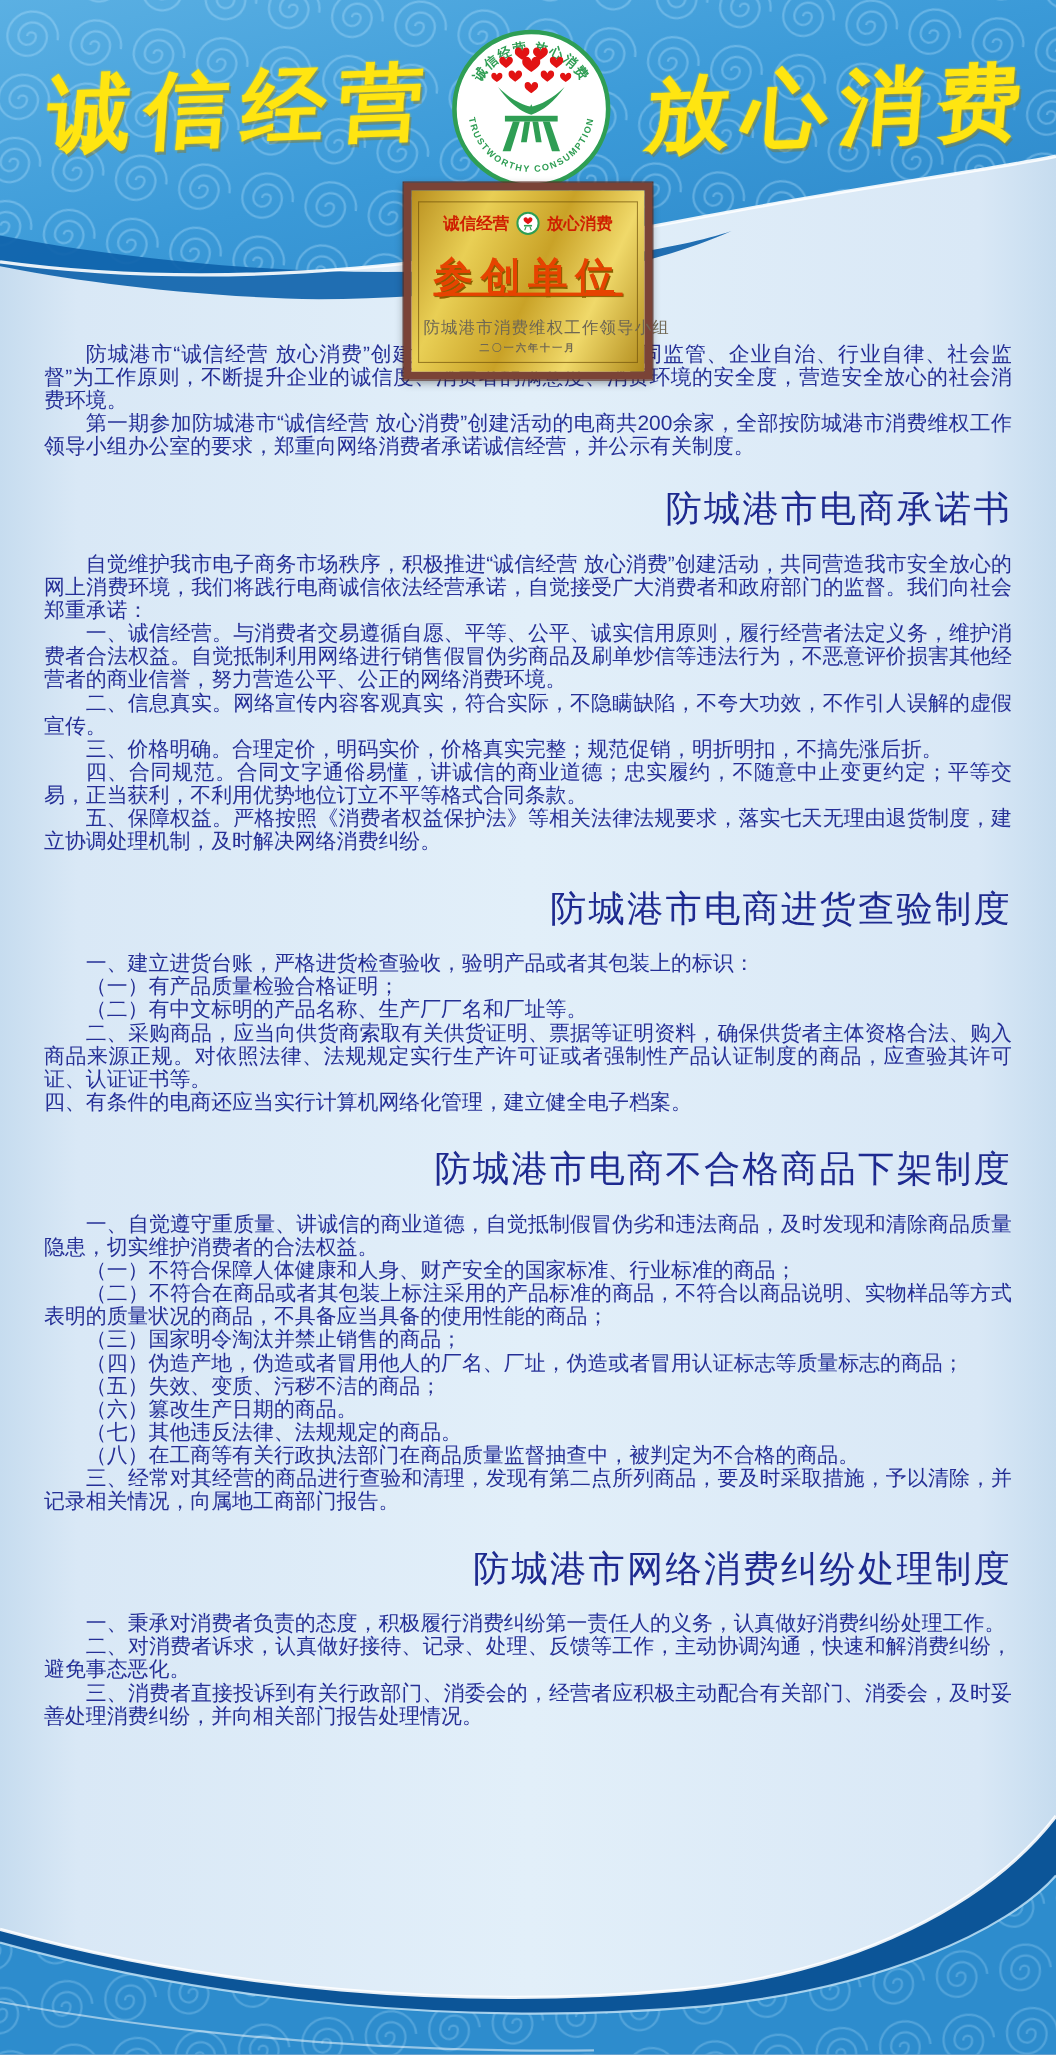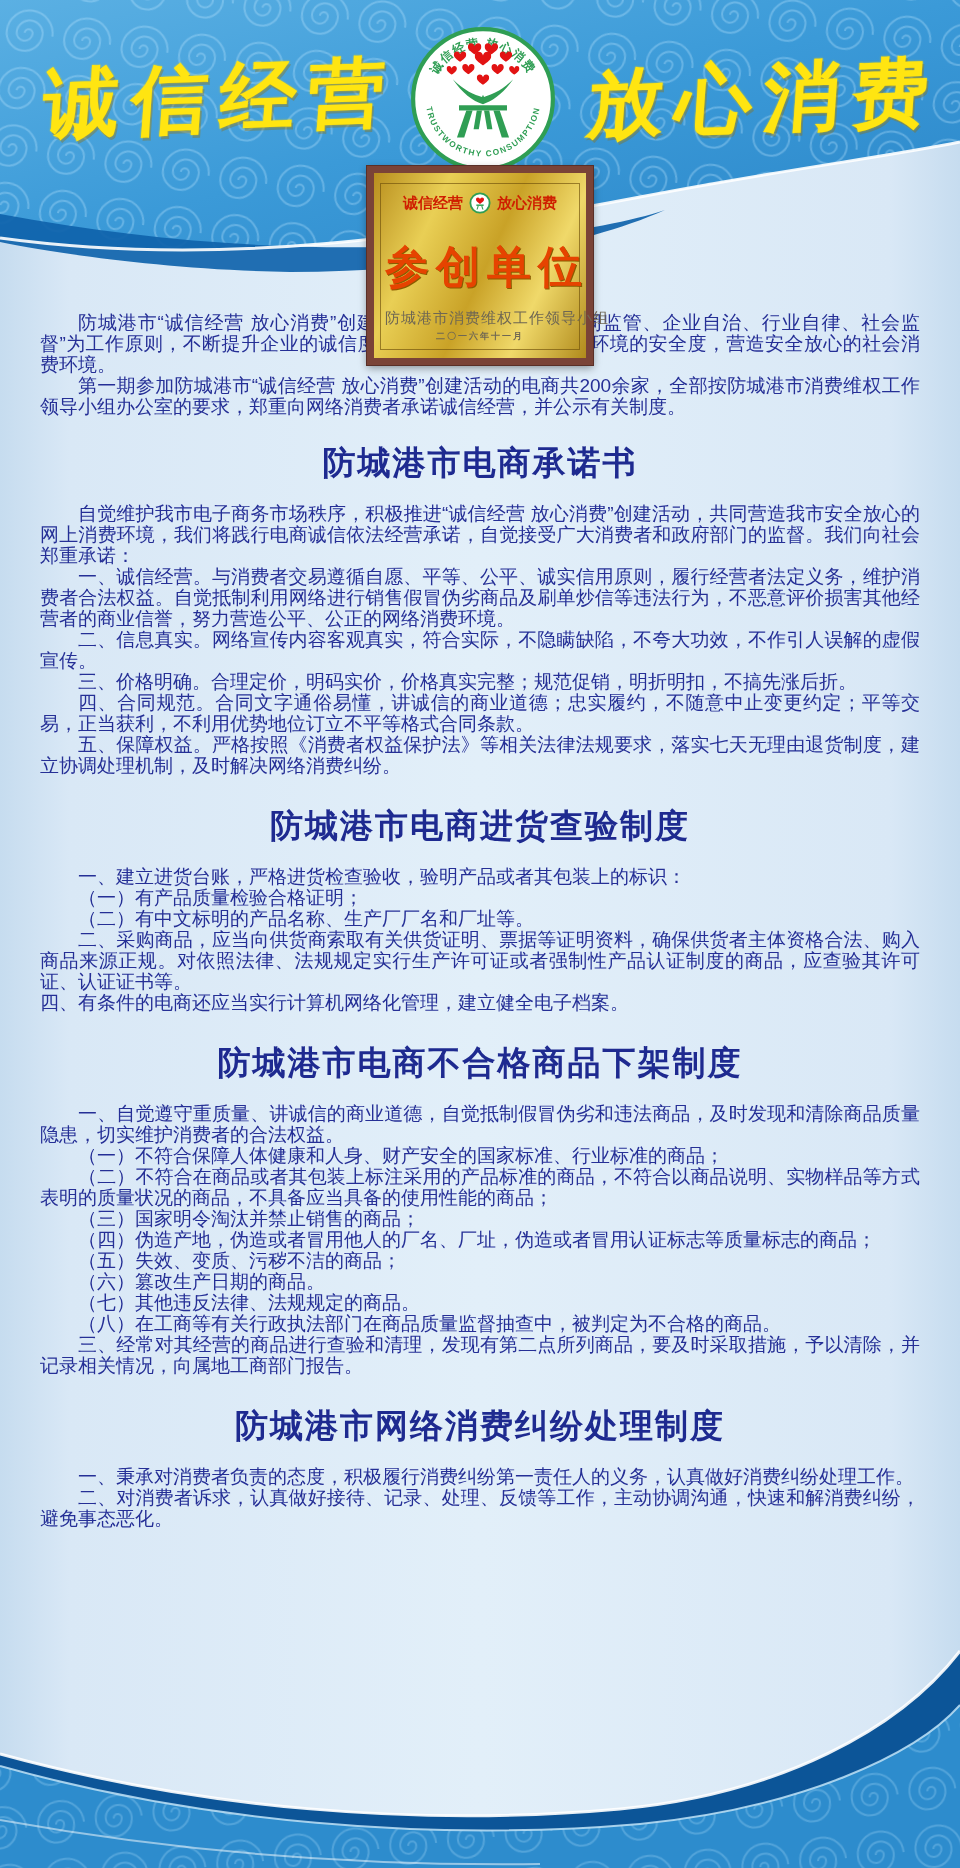--- a/index.html
+++ b/index.html
@@ -26,34 +26,34 @@
   .plaque{
     position:absolute;left:50%;top:166px;transform:translateX(-50%);z-index:5;
     width:200px;border:7px solid #7a4337;outline:1px solid #5a2f27;
     box-shadow:0 3px 8px rgba(0,0,0,.4);
     background:linear-gradient(115deg,#b88e1e 0%,#e9cf55 26%,#c9a227 52%,#f0d96a 74%,#b08a1c 100%);
     padding:10px 6px 8px;text-align:center;
   }
   .plaque-inner{border:1px solid rgba(110,80,10,.65);padding:8px 4px 6px;}
   .plaque-top{display:flex;align-items:center;justify-content:center;gap:6px;
     font-size:15px;font-weight:bold;color:#cf1f00;white-space:nowrap;}
-  .plaque-main{font-size:44px;font-weight:bold;color:#e64300;letter-spacing:7px;margin:24px 0 12px;
-    text-shadow:1px 1px 0 #8a5c00;white-space:nowrap;}
+  .plaque-main{font-size:36px;font-weight:bold;color:#e64300;letter-spacing:7px;margin:14px 0 12px;
+    text-shadow:1px 1px 0 #8a5c00;white-space:nowrap;text-decoration:underline;}
   .plaque-org{font-size:15px;color:#6f6753;letter-spacing:1px;white-space:nowrap;}
   .plaque-date{font-size:9px;color:#6f6753;letter-spacing:2px;margin-top:2px;font-weight:bold;}
   
   .content{
     position:absolute;left:40px;right:40px;top:312px;z-index:2;
     color:#252f96;font-size:19px;line-height:21px;text-align:justify;
   }
   .para{margin:0;text-indent:2em;}
   .para.no-indent{text-indent:0;}
   .sec-title{
-    margin:30px 0 20px;text-align:center;text-indent:0;
-    font-size:33px;line-height:40px;font-weight:bold;color:#1e2a90;letter-spacing:2px;
+    margin:30px 0 20px;text-align:right;text-indent:0;
+    font-size:33px;line-height:40px;font-weight:normal;color:#1e2a90;letter-spacing:2px;
   }
   .sec-title.first{margin-top:26px;}
 </style>
 </head>
 <body>
 
 <div class="poster">
 
   <svg id="header-svg" class="bg-svg" viewBox="0 0 960 320" preserveAspectRatio="none">
     <defs>
@@ -160,20 +160,21 @@
     <p class="para">（四）伪造产地，伪造或者冒用他人的厂名、厂址，伪造或者冒用认证标志等质量标志的商品；</p>
     <p class="para">（五）失效、变质、污秽不洁的商品；</p>
     <p class="para">（六）篡改生产日期的商品。</p>
     <p class="para">（七）其他违反法律、法规规定的商品。</p>
     <p class="para">（八）在工商等有关行政执法部门在商品质量监督抽查中，被判定为不合格的商品。</p>
     <p class="para">三、经常对其经营的商品进行查验和清理，发现有第二点所列商品，要及时采取措施，予以清除，并记录相关情况，向属地工商部门报告。</p>
 
     <h2 class="sec-title">防城港市网络消费纠纷处理制度</h2>
     <p class="para">一、秉承对消费者负责的态度，积极履行消费纠纷第一责任人的义务，认真做好消费纠纷处理工作。</p>
     <p class="para">二、对消费者诉求，认真做好接待、记录、处理、反馈等工作，主动协调沟通，快速和解消费纠纷，避免事态恶化。</p>
+    <p class="para">三、消费者直接投诉到有关行政部门、消委会的，经营者应积极主动配合有关部门、消委会，及时妥善处理消费纠纷，并向相关部门报告处理情况。</p>
   </div>
 
   <svg id="footer-svg" class="bg-svg" viewBox="0 0 960 300" preserveAspectRatio="none">
     <defs>
       <pattern id="swirlF" width="58" height="58" patternUnits="userSpaceOnUse" patternTransform="rotate(-6)">
         <path d="M29,29 a4,4 0 0 1 8,0 a8,8 0 0 1 -16,0 a13,13 0 0 1 26,0 a18,18 0 0 1 -36,0 a23,23 0 0 1 46,0" fill="none" stroke="rgba(170,220,250,0.30)" stroke-width="2"></path>
       </pattern>
     </defs>
     <path d="M0,186 C200,241 420,259 620,241 C780,226 900,161 960,83 L960,300 L0,300 Z" fill="#0c5598"></path>
     <path d="M0,186 C200,241 420,259 620,241 C780,226 900,161 960,83" fill="none" stroke="#ffffff" stroke-width="3" opacity="0.9"></path>

